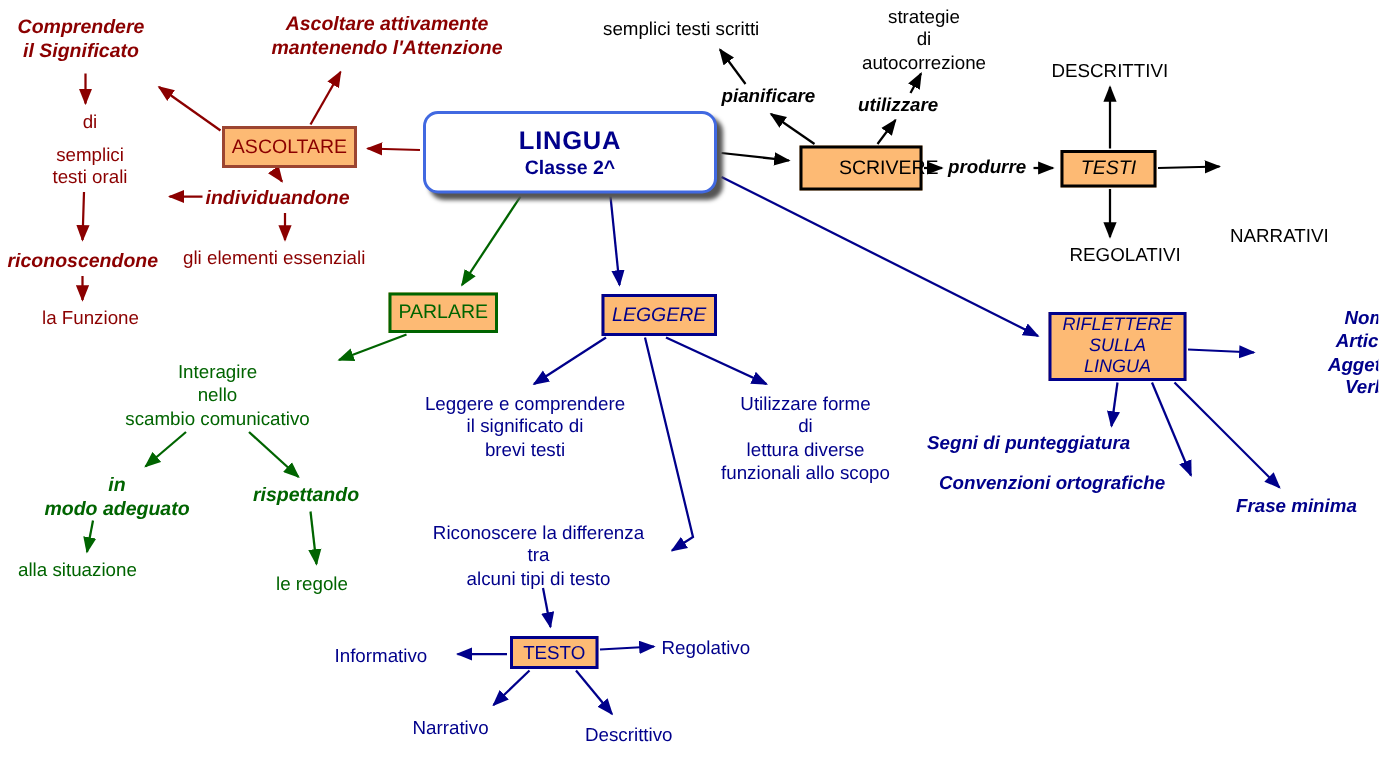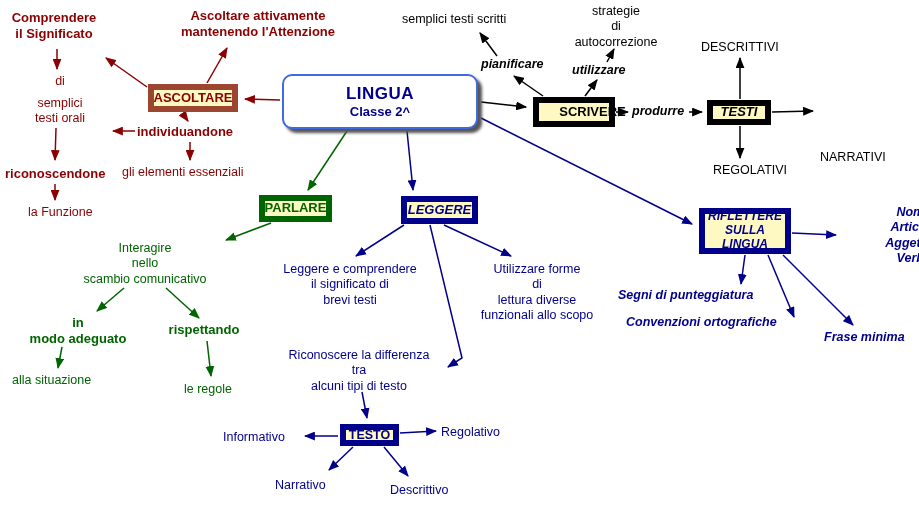--- a/index.html
+++ b/index.html
@@ -9,29 +9,29 @@
   svg.wires { position:absolute; left:0; top:0; width:919px; height:505px; }
   svg.wires line, svg.wires path.wire { fill:none; stroke-width:1.5; }
   .s-red   { stroke: var(--darkred,#8B0000); }
   .s-black { stroke: var(--black,#000000); }
   .s-green { stroke: var(--green,#006400); }
   .s-navy  { stroke: var(--navy,#00008B); }
 
   .lbl { position:absolute; font-size:12.5px; line-height:1.22; white-space:pre-line; }
   .ctr { text-align:center; }
   .i  { font-style:italic;font-weight:bold; }
-  .bi { font-weight:bold; font-size:13px; }
+  .bi { font-weight:bold; font-style:italic; font-size:13px; }
   .c-red   { color: var(--darkred,#8B0000); }
   .c-black { color: var(--black,#000000); }
   .c-green { color: var(--green,#006400); }
   .c-navy  { color: var(--navy,#00008B); }
 
-  .node { position:absolute; background:#fef9c3; border:6px solid #6d28d9; display:flex;
+  .node { position:absolute; background:#fdba74; border:2px solid #6d28d9; display:flex;
           align-items:center; justify-content:center; text-align:center;
-          white-space:pre-line; font-size:13px; font-weight:bold; line-height:1.15; }
+          white-space:pre-line; font-size:13px; font-weight:normal; line-height:1.15; }
   .red-box   { border-color: var(--redborder,#9C4531); color: var(--darkred,#8B0000); }
   .black-box { border-color: var(--black,#000); color: var(--black,#000); }
   .green-box { border-color: var(--green,#006400); color: var(--green,#006400); }
   .navy-box  { border-color: var(--navy,#00008B); color: var(--navy,#00008B); }
   .it { font-style:italic; }
 
   .central { position:absolute; background:#fff; border:2px solid var(--blueborder,#4169E1);
              border-radius:10px; box-shadow:4px 4px 3px var(--shadow,#555);
              display:flex; flex-direction:column; align-items:center; justify-content:center;
              color: var(--navy,#00008B); }

